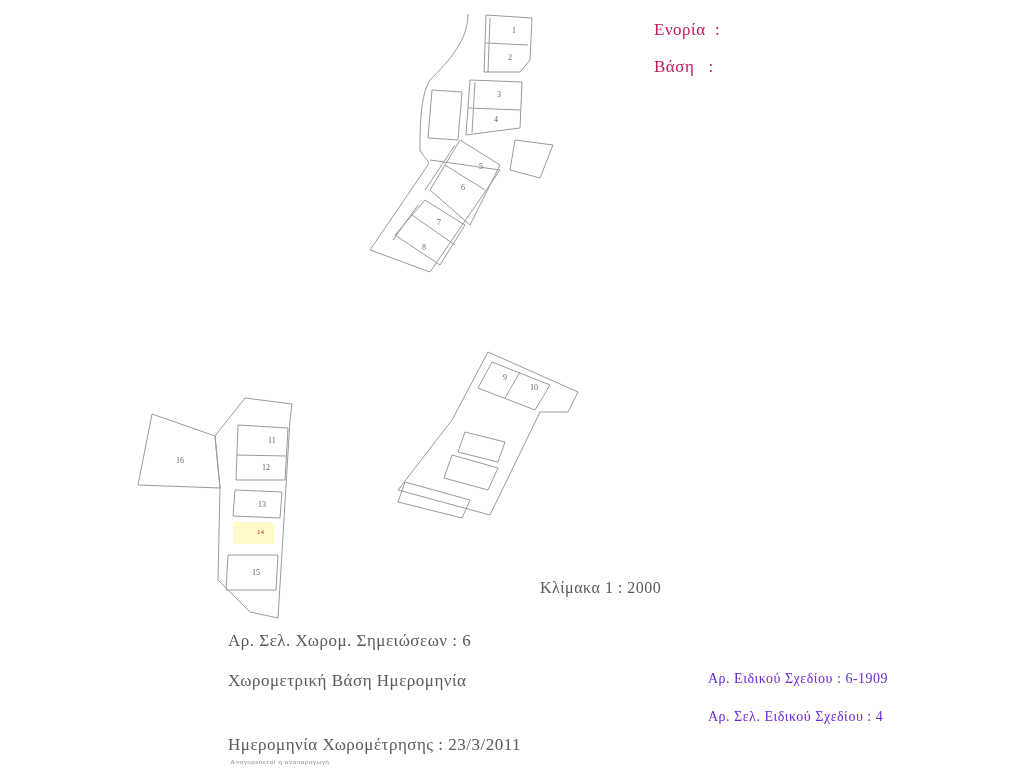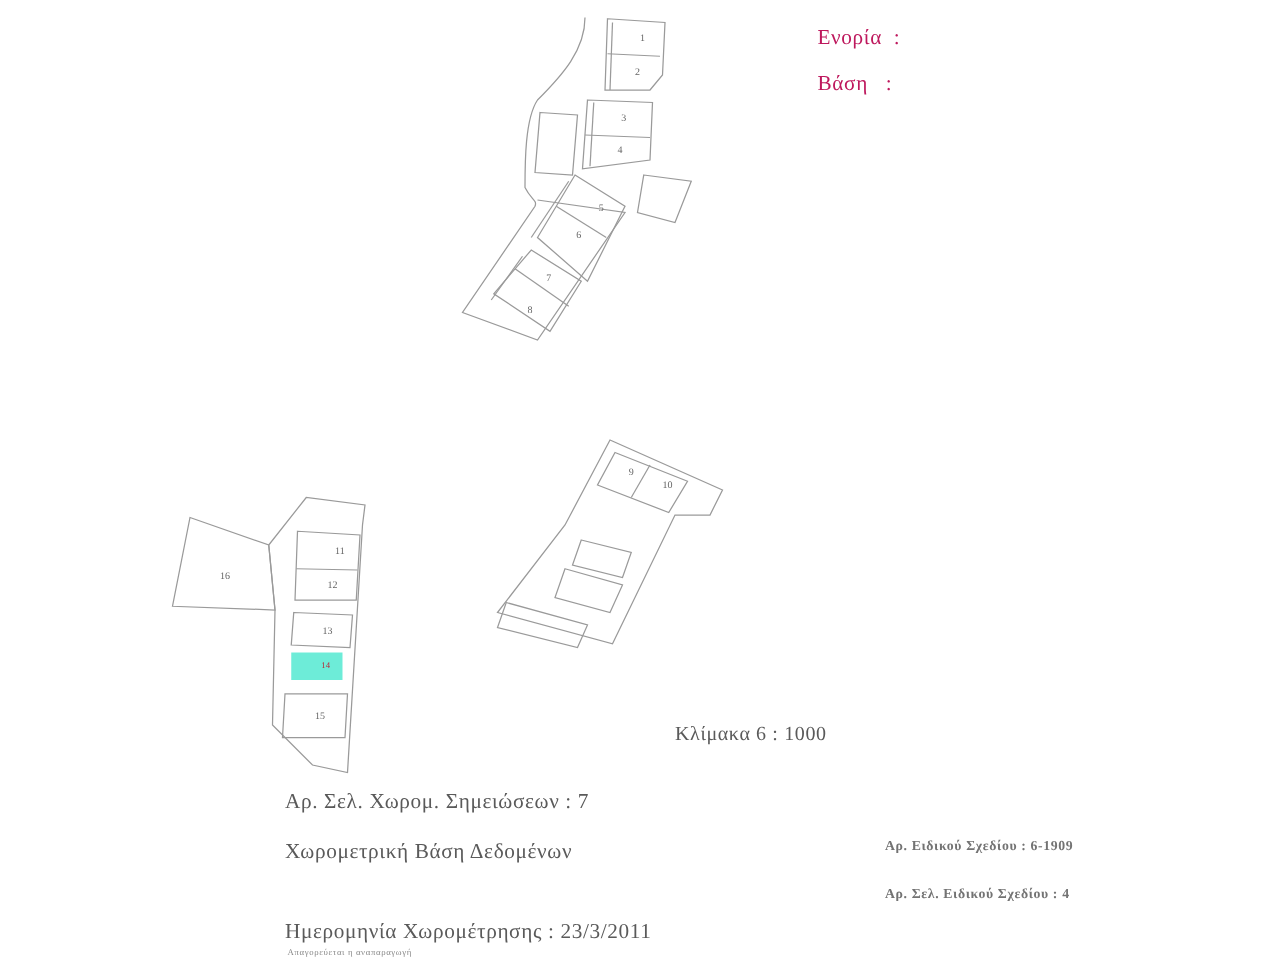--- a/index.html
+++ b/index.html
@@ -1,26 +1,26 @@
 <!DOCTYPE html>
 <html><head>
 <meta charset="utf-8">
 <style>
   html, body { margin:0; padding:0; }
   body { width:1024px; height:768px; background:#ffffff; position:relative; overflow:hidden;
          font-family:"Liberation Serif","DejaVu Serif",serif; color:#6a6a6a; }
   .txt { position:absolute; white-space:nowrap; letter-spacing:0.5px; }
   .hdr { font-size:17px; color:#be185d; }
   .info { font-size:17px; color:#5a5a5a; }
-  .info-r { font-size:11px; color:#737373;font-weight:bold; }
+  .info-r { font-size:14px; color:#6d28d9; }
   .tiny { font-size:7px; color:#888;font-family:Liberation Serif, serif; }
   svg#plan { position:absolute; left:0; top:0; }
   svg#plan .ln { fill:none; stroke:#9a9a9a; stroke-width:1; }
   svg#plan .lbl { font-family:"Liberation Serif",serif; font-size:8px; fill:#666; }
-  .parcel-hl { position:absolute; left:233px; top:522px; width:41px; height:22px; background:#5eead4; opacity:0.9; }
+  .parcel-hl { position:absolute; left:233px; top:522px; width:41px; height:22px; background:#fef9c3; opacity:0.9; }
   .parcel-hl span { position:absolute; left:24px; top:6px; font-size:7px; color:#b01020; }
 </style>
 </head>
 <body>
 
 <div class="txt hdr" style="left:654px;top:20px;">
   <span>Ενορία</span>&nbsp;&nbsp;<span>:</span>
 </div>
 <div class="txt hdr" style="left:654px;top:57px;">
   <span>Βάση</span>&nbsp;&nbsp;&nbsp;<span>:</span>
@@ -77,20 +77,20 @@
     <text class="lbl" x="262" y="470">12</text>
     <text class="lbl" x="258" y="507">13</text>
     <text class="lbl" x="252" y="575">15</text>
   </g>
 </svg>
 
 <div class="parcel-hl">
   <span>14</span>
 </div>
 
-<div class="txt info" style="left:540px;top:579px;font-size:16px;">Κλίμακα 6 : 1000</div>
+<div class="txt info" style="left:540px;top:579px;font-size:16px;">Κλίμακα 1 : 2000</div>
 
-<div class="txt info" style="left:228px;top:631px;">Αρ. Σελ. Χωρομ. Σημειώσεων : 7</div>
-<div class="txt info" style="left:228px;top:671px;">Χωρομετρική  Βάση Δεδομένων</div>
+<div class="txt info" style="left:228px;top:631px;">Αρ. Σελ. Χωρομ. Σημειώσεων : 6</div>
+<div class="txt info" style="left:228px;top:671px;">Χωρομετρική  Βάση Ημερομηνία</div>
 <div class="txt info" style="left:228px;top:735px;text-align:right;">Ημερομηνία Χωρομέτρησης : 23/3/2011</div>
 <div class="txt info-r" style="left:708px;top:671px;">Αρ. Ειδικού Σχεδίου : 6-1909</div>
 <div class="txt info-r" style="left:708px;top:709px;">Αρ. Σελ. Ειδικού Σχεδίου : 4</div>
 <div class="txt tiny" style="left:230px;top:758px;">Απαγορεύεται η αναπαραγωγή</div>
 
 </body></html>

